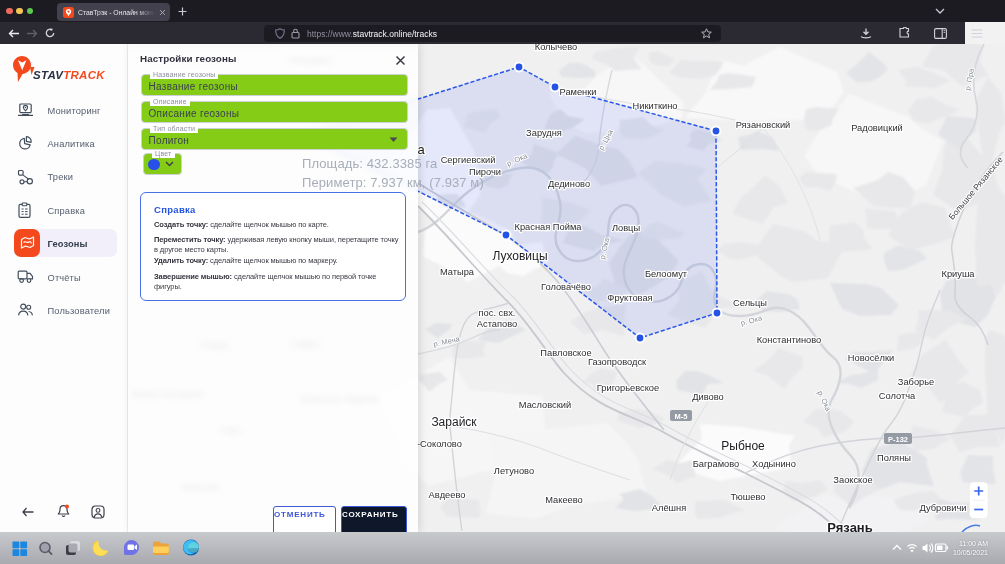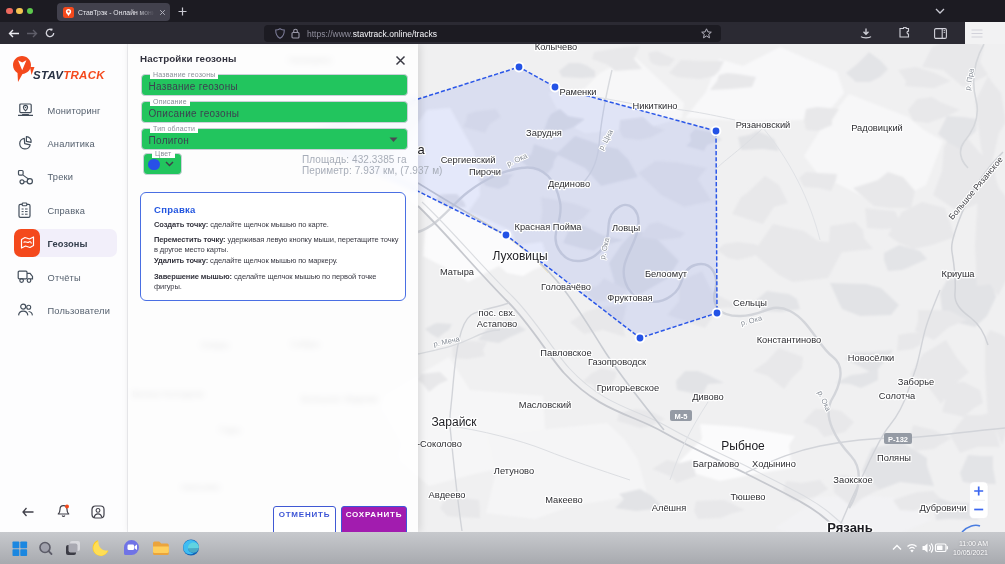--- a/index.html
+++ b/index.html
@@ -16,27 +16,27 @@
 #content{position:absolute;left:0;top:44px;width:1005px;height:488px;overflow:hidden}
 #mapsvg{position:absolute;left:0;top:0;opacity:.999}
 
 #sidebar{position:absolute;left:0;top:0;width:128px;height:488px;background:rgba(253,253,254,0.96);border-right:1px solid rgba(120,120,140,0.12)}
 .mi{position:absolute;z-index:3;left:47.5px;font-size:9.3px;color:#55606e;letter-spacing:.15px;white-space:nowrap}
 .mico{position:absolute;left:17px}
 #georow{position:absolute;left:14px;top:184.5px;width:103px;height:28px;background:#f2effa;border-radius:7px}
 #geobox{position:absolute;left:0;top:0;width:26px;height:28px;background:#f4491c;border-radius:7px}
 
 #dialog{position:absolute;left:128px;top:0;width:290px;height:488px;background:rgba(255,255,255,0.84);backdrop-filter:blur(3px);-webkit-backdrop-filter:blur(3px);box-shadow:2px 0 8px rgba(0,0,0,0.12)}
-.fld{position:absolute;left:13px;width:267px;height:22px;border:1px solid #ccd0d9;border-radius:4px;background:#22c55e}
+.fld{position:absolute;left:13px;width:267px;height:22px;border:1px solid #ccd0d9;border-radius:4px;background:#84cc16}
 .flab{position:absolute;left:8px;top:-4.5px;background:#fff;padding:0 3px;font-size:7px;color:#8a8f99;letter-spacing:.2px;line-height:8px}
 .fval{position:absolute;left:6.5px;top:6px;font-size:10px;color:#3c4250;letter-spacing:.3px}
 #help{position:absolute;left:12px;top:148px;width:266px;height:109px;border:1.4px solid #4a6fe3;border-radius:6px;background:#fff}
 #help p{position:absolute;left:13px;width:247px;font-size:7.5px;line-height:9.5px;color:#3a3a44;letter-spacing:-0.1px}
 #help b{color:#34343e}
-.btn{position:absolute;top:462px;height:33px;border-radius:3px;font-size:8px;font-weight:bold;letter-spacing:.8px;text-align:center}
+.btn{position:absolute;top:462px;height:33px;border-radius:3px;font-size:8px;font-weight:bold;letter-spacing:.8px;text-align:left}
 
 #taskbar{position:absolute;left:0;top:532px;width:1005px;height:32px;background:linear-gradient(#c7c9cd,#a8aaaf)}
 #taskbar svg{position:absolute;top:0;left:0}
 .trtime{position:absolute;right:17px;color:#fff;font-size:7px;text-align:right;line-height:8.5px;text-shadow:0 0 2px rgba(90,90,100,.6)}
 
 text{font-family:"Liberation Sans",sans-serif}
 .t{font-size:9.3px;fill:#2e2e33;paint-order:stroke;stroke:#ffffff;stroke-width:2.4px;stroke-linejoin:round;text-anchor:middle}
 .T{font-size:12px;fill:#1d1d22;paint-order:stroke;stroke:#ffffff;stroke-width:2.6px;stroke-linejoin:round;text-anchor:middle}
 .r{font-size:7.5px;fill:#868c96;paint-order:stroke;stroke:#ffffff;stroke-width:2px;stroke-linejoin:round;text-anchor:middle}
 .bd{font-size:7.5px;fill:#ffffff;font-weight:bold;text-anchor:middle}
@@ -394,30 +394,30 @@
           <path d="M0.5 0.5 L4.5 5 L8.5 0.5 Z" fill="#4a4a52"></path>
         </svg>
  </div>
  <div class="fld" style="top:109px;width:39px;left:15px">
         <div class="flab">Цвет</div>
    <div style="position:absolute;left:4px;top:4.5px;width:11.5px;height:11.5px;border-radius:50%;background:#2850e8"></div>
    <svg style="position:absolute;left:21px;top:7px" width="9" height="6" viewBox="0 0 9 6">
           <path d="M1 1 L4.5 4.6 L8 1" stroke="#3f3f49" stroke-width="1.4" fill="none"></path>
         </svg>
  </div>
- <div style="position:absolute;left:174px;top:110px;font-size:10px;color:#a7adb8;line-height:11px;letter-spacing:.1px;white-space:nowrap">Площадь: 432.3385 га<br>Периметр: 7.937 км, (7.937 м)</div>
+ <div style="position:absolute;left:174px;top:110px;font-size:13px;color:#a7adb8;line-height:19px;letter-spacing:.1px;white-space:nowrap">Площадь: 432.3385 га<br>Периметр: 7.937 км, (7.937 м)</div>
  <div id="help">
    <div style="position:absolute;left:13px;top:11px;font-size:9.5px;font-weight:bold;color:#2356e0;letter-spacing:.3px">Справка</div>
    <p style="top:42px;width:256px"><b>Переместить точку:</b> удерживая левую кнопку мыши, перетащите точку<br>в другое место карты.</p>
    <p style="top:27px"><b>Создать точку:</b> сделайте щелчок мышью по карте.</p>
    <p style="top:63px"><b>Удалить точку:</b> сделайте щелчок мышью по маркеру.</p>
    <p style="top:79px;width:256px"><b>Завершение мышью:</b> сделайте щелчок мышью по первой точке<br>фигуры.</p>
  </div>
  <div class="btn" style="left:145px;width:63px;background:#fff;border:1px solid #4059d4;color:#3d55d6;line-height:16px">ОТМЕНИТЬ</div>
- <div class="btn" style="left:213px;width:66px;background:#a21caf;border:1px solid #3d55d8;color:#fff;line-height:16px">СОХРАНИТЬ</div>
+ <div class="btn" style="left:213px;width:66px;background:#0f172a;border:1px solid #3d55d8;color:#fff;line-height:16px">СОХРАНИТЬ</div>
 </div>
 
 </div>
 
 <div id="taskbar">
  <svg width="1005" height="32" viewBox="0 0 1005 32">
 
   <g fill="#1b87e0">
         <rect x="12.5" y="541.5" width="6.8" height="6.8" rx="0.8" transform="translate(0,-532)"></rect>
         <rect x="20.3" y="541.5" width="6.8" height="6.8" rx="0.8" transform="translate(0,-532)"></rect>

